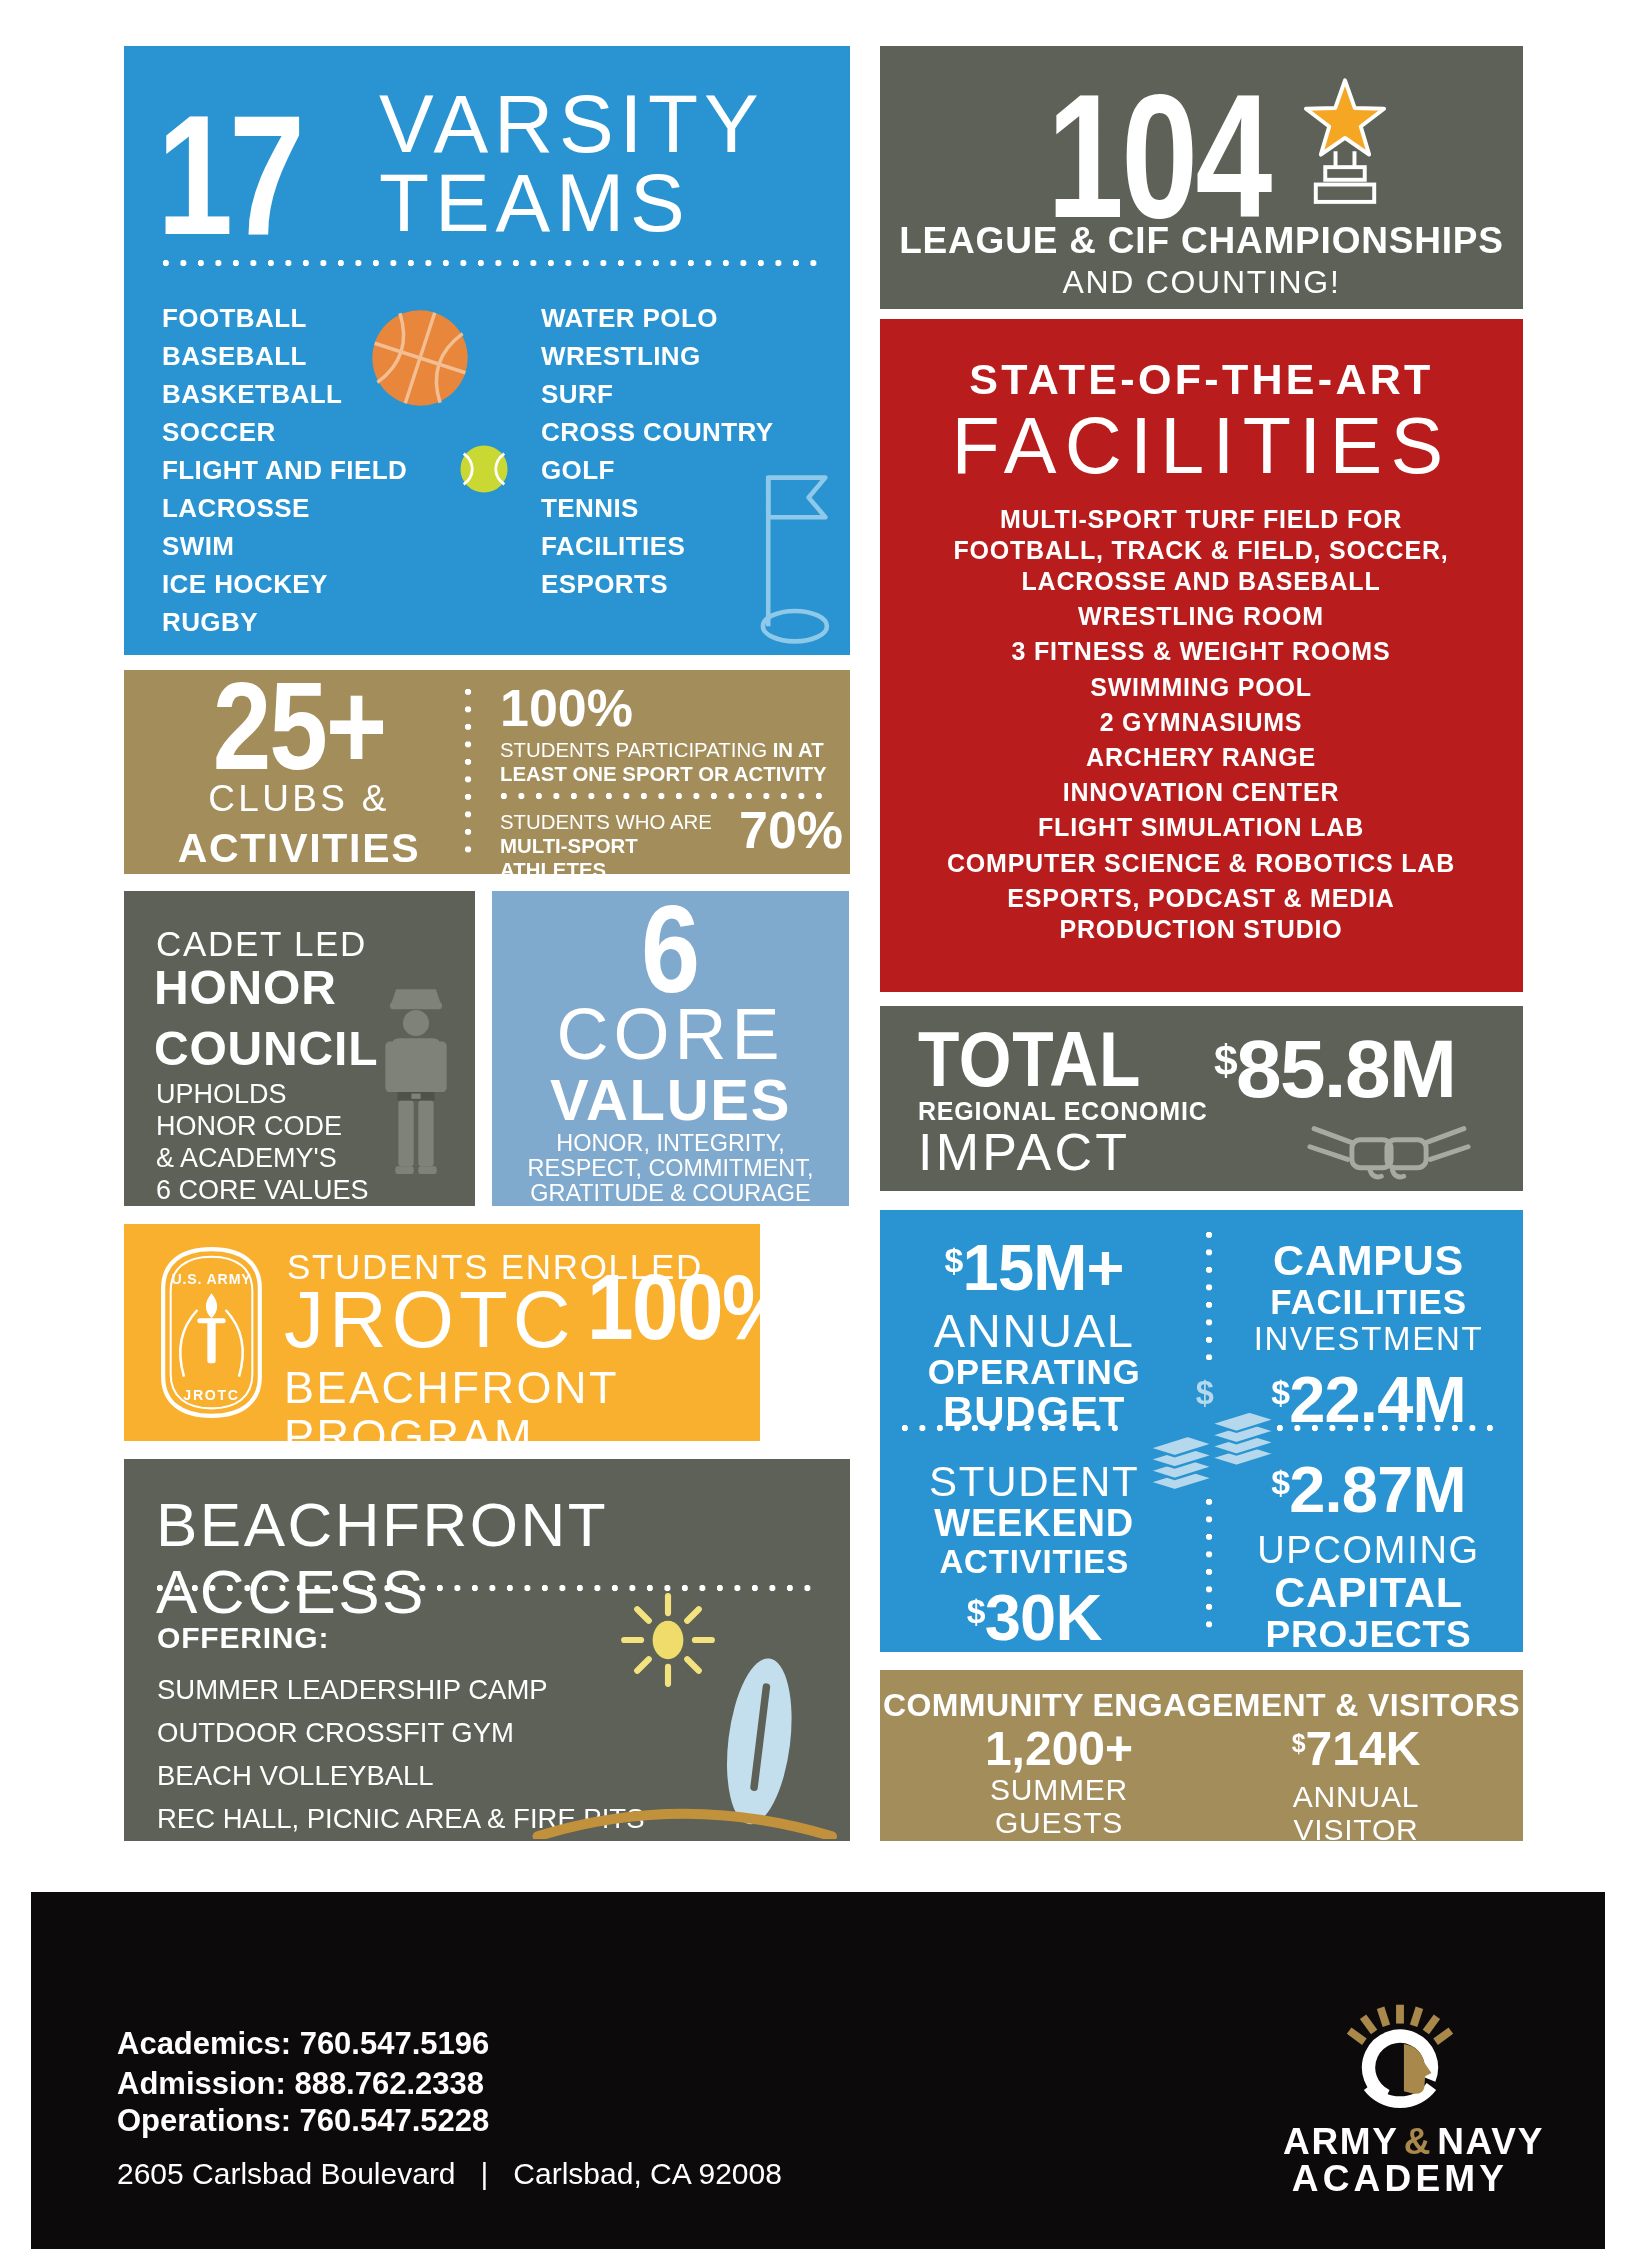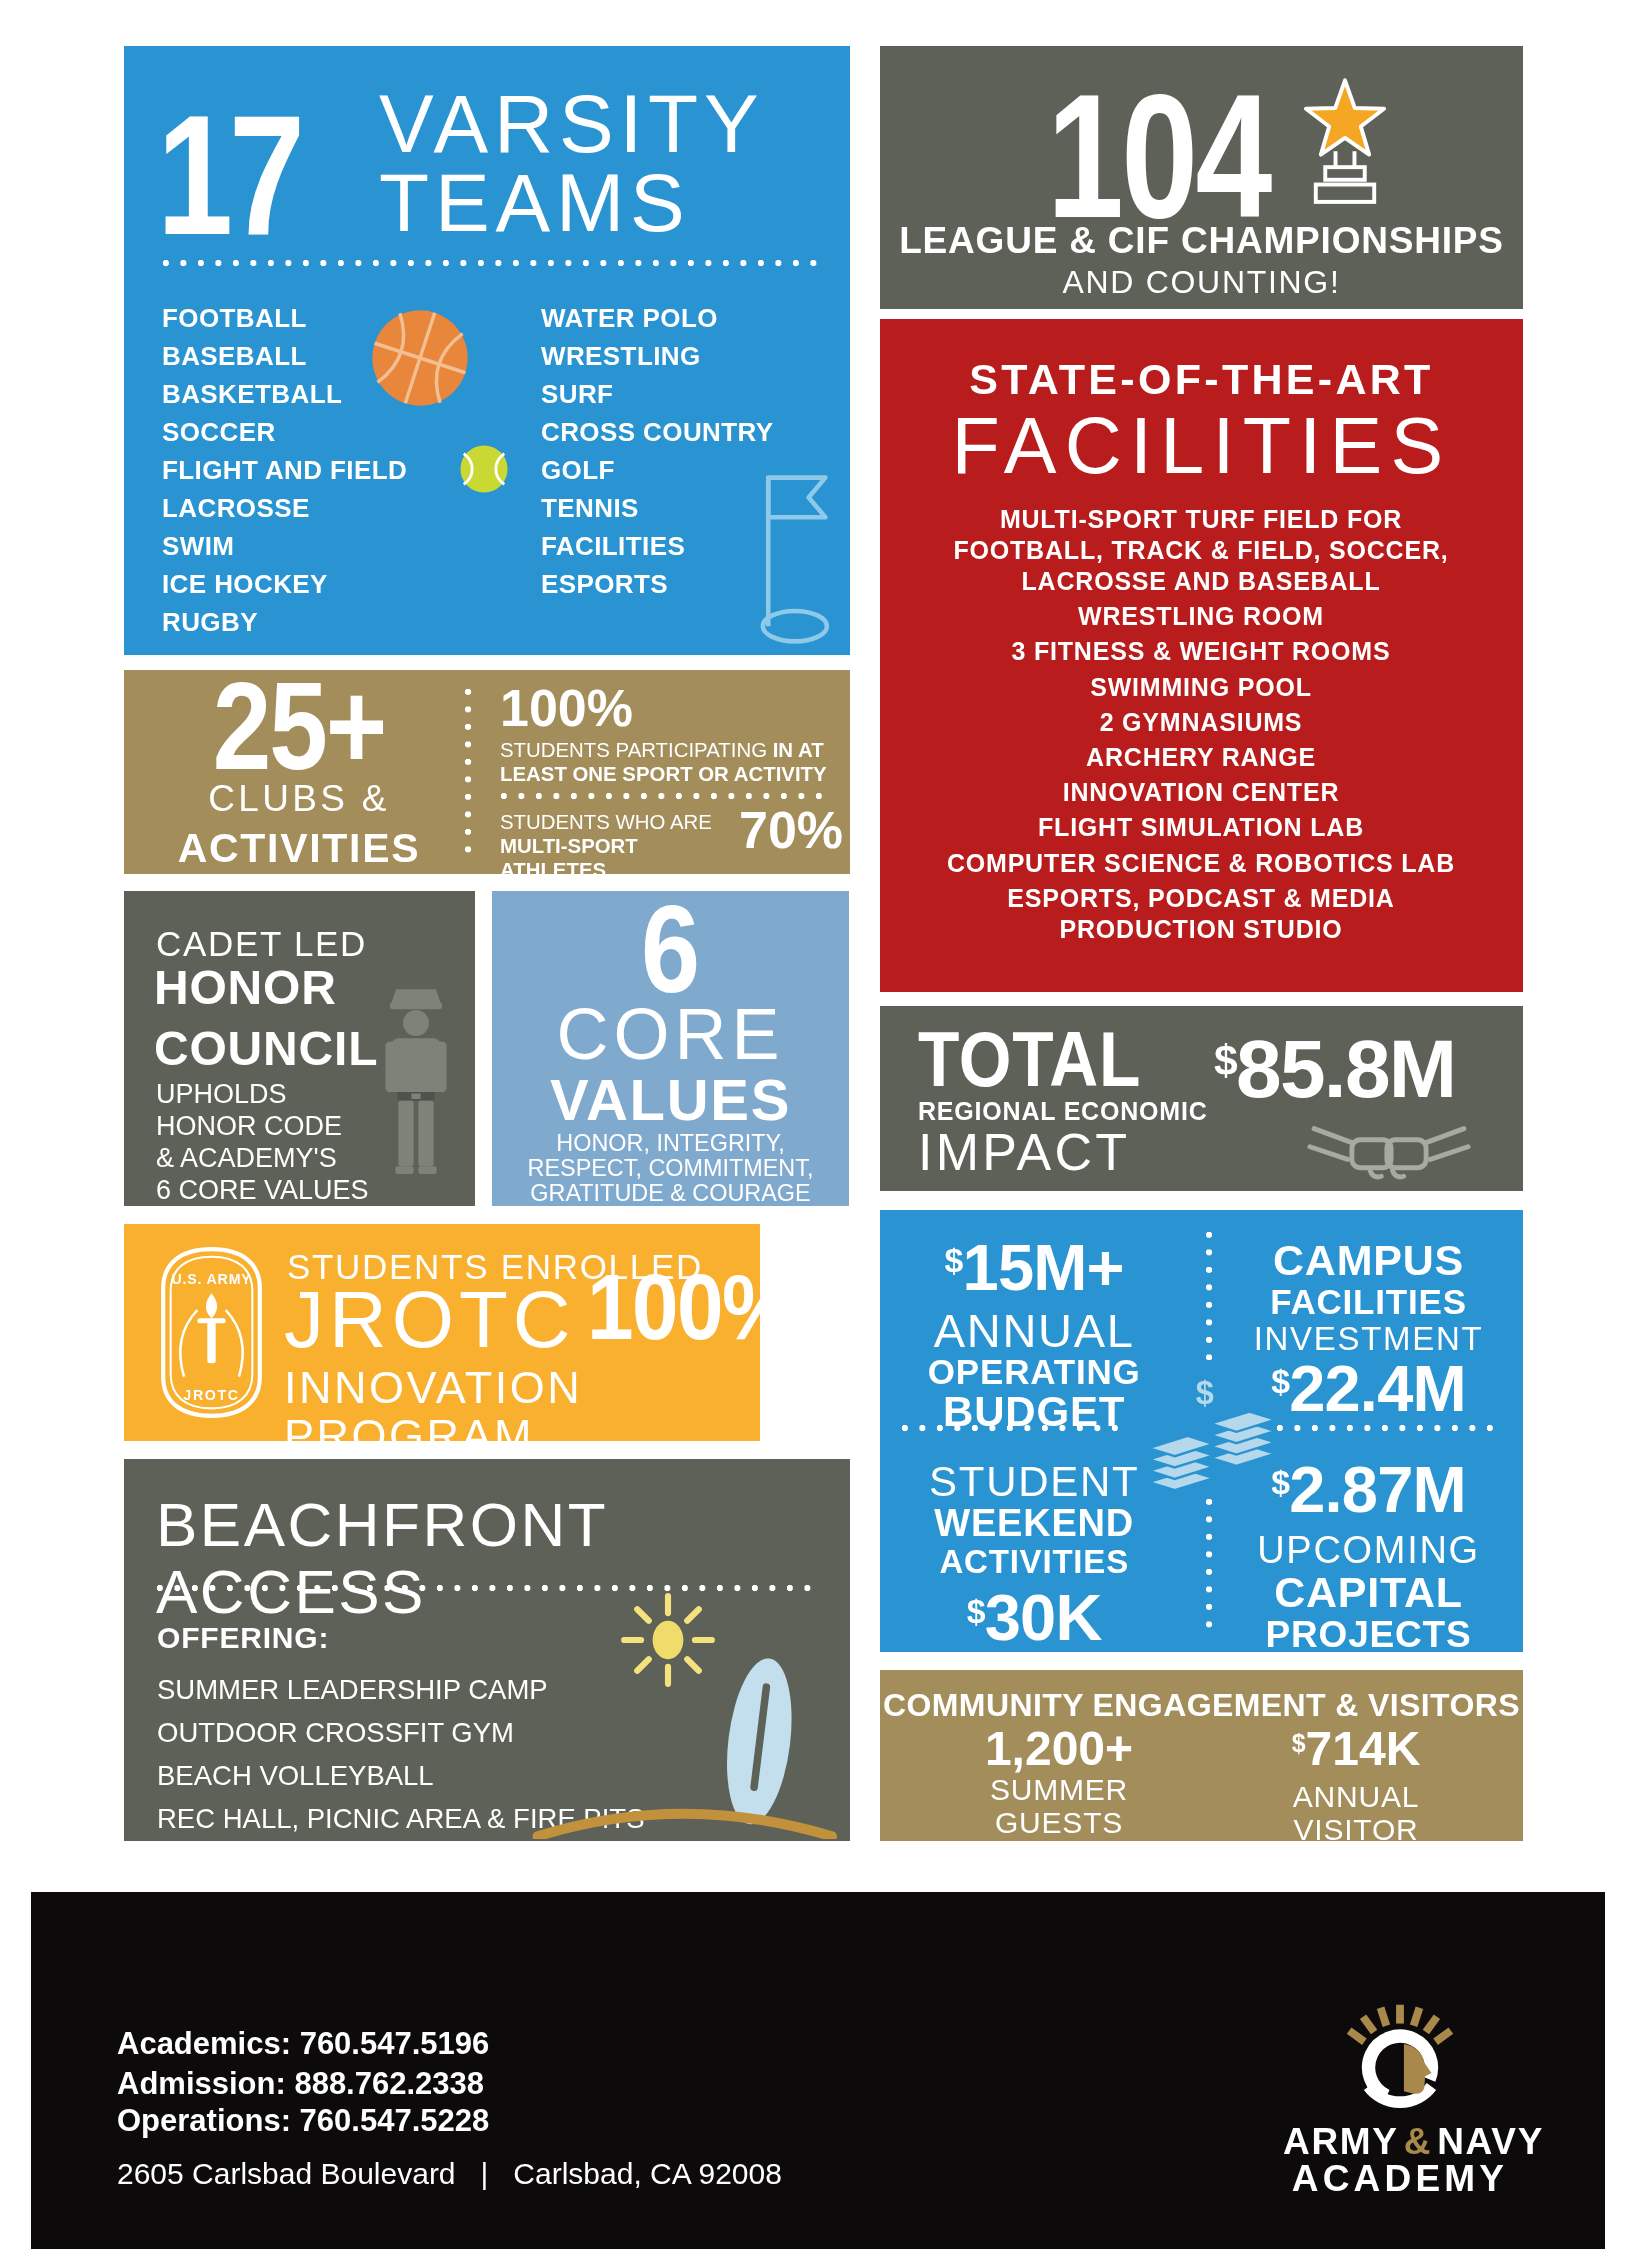--- a/index.html
+++ b/index.html
@@ -345,21 +345,21 @@
           </g>
         <g stroke="#fff" stroke-width="3" fill="none">
             <path d="M42 158 q-14 -48 16 -80"></path>
             <path d="M108 158 q14 -48 -16 -80"></path>
           </g>
       </svg>
     </span>
     <div class="abs w j-kick">STUDENTS ENROLLED</div>
     <div class="abs w j-title">JROTC</div>
     <div class="abs w j-val">100%</div>
-    <div class="abs w j-sub">INNOVATION PROGRAM</div>
+    <div class="abs w j-sub">BEACHFRONT PROGRAM</div>
   </section>
 
   <section class="box" id="budget">
     <div class="dotsv bu-dotsv1"></div>
     <div class="dotsv bu-dotsv2"></div>
     <div class="dotsh bu-dotsh1"></div>
     <div class="dotsh bu-dotsh2"></div>
     <span class="abs ic-money">
       <svg width="138" height="138" viewBox="0 0 170 170">
           <g fill="#B5D8EC" stroke="#2994D1" stroke-width="3">
@@ -378,21 +378,21 @@
     <div class="bu-q bu-q1">
       <div class="bu-val"><span class="sup">$</span><span>15M+</span></div>
       <div class="bu-lt s56">ANNUAL</div>
       <div class="bu-bd s42">OPERATING</div>
       <div class="bu-bd s50">BUDGET</div>
     </div>
     <div class="bu-q bu-q2">
       <div class="bu-bd s52">CAMPUS</div>
       <div class="bu-bd s42">FACILITIES</div>
       <div class="bu-lt s40">INVESTMENT</div>
-      <div class="bu-val" style="margin-top:2px"><span class="sup">$</span><span>22.4M</span></div>
+      <div class="bu-val" style="margin-top:13px"><span class="sup">$</span><span>22.4M</span></div>
     </div>
     <div class="bu-q bu-q3">
       <div class="bu-lt s50">STUDENT</div>
       <div class="bu-bd s46">WEEKEND</div>
       <div class="bu-bd s40">ACTIVITIES</div>
       <div class="bu-val" style="margin-top:8.3px"><span class="sup">$</span><span>30K</span></div>
     </div>
     <div class="bu-q bu-q4">
       <div class="bu-val"><span class="sup">$</span><span>2.87M</span></div>
       <div class="bu-lt s46">UPCOMING</div>

